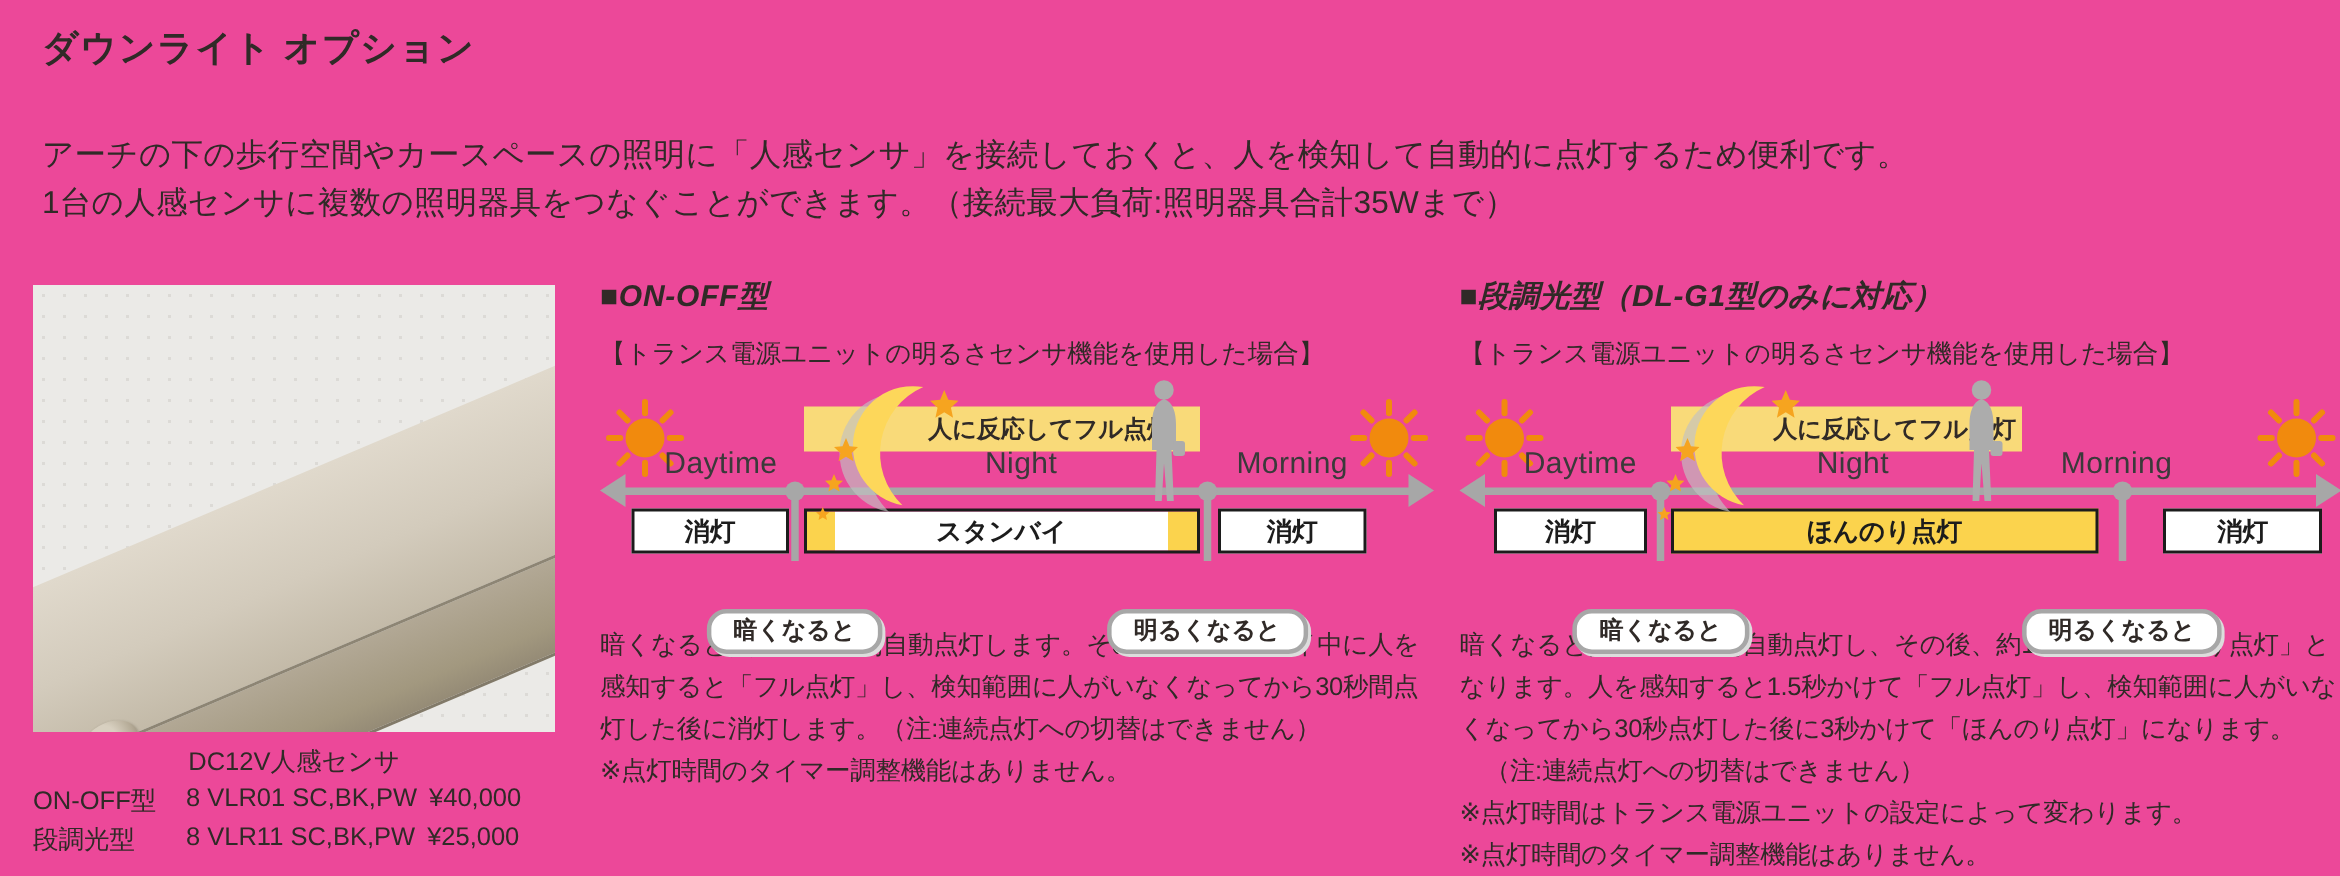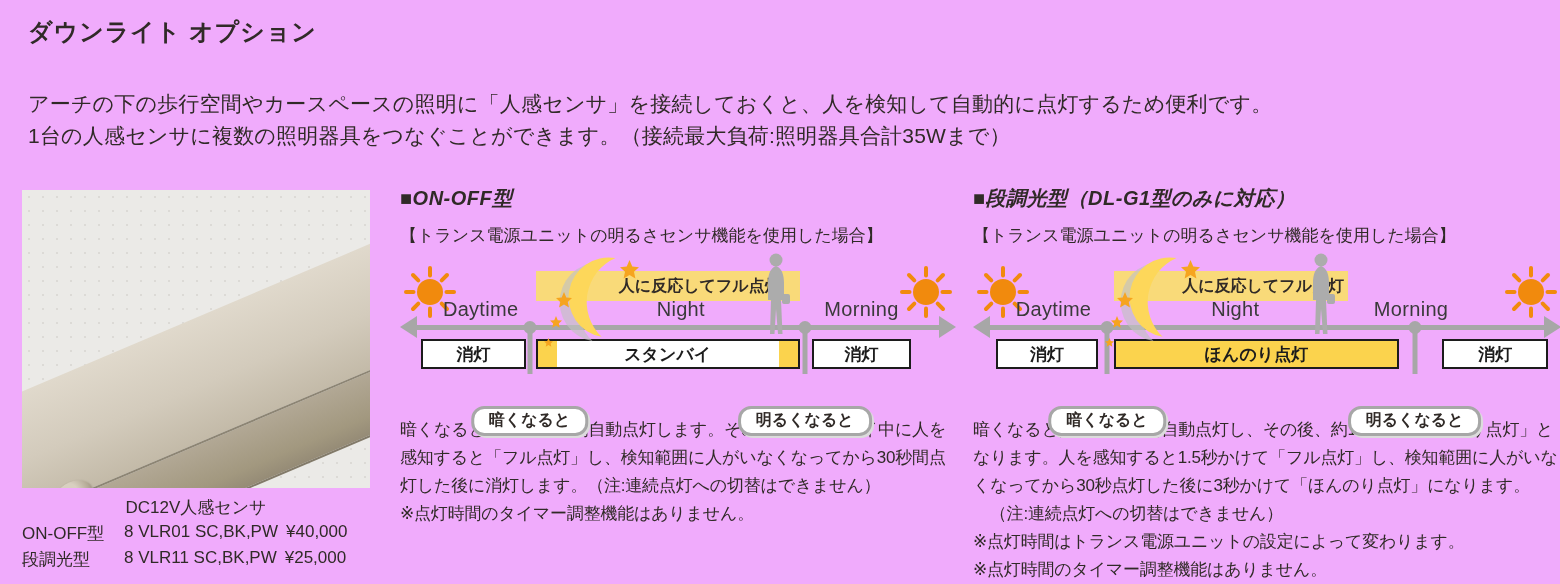--- a/index.html
+++ b/index.html
@@ -1,18 +1,18 @@
 <!DOCTYPE html>
 <html><head>
 <meta charset="utf-8">
 <style>
   * { margin:0; padding:0; box-sizing:border-box; }
   html,body { background:#ffffff; }
   body { font-family:"Liberation Sans","DejaVu Sans",sans-serif; color:#302a27; }
-  .page { position:relative; width:1560px; height:584px; background:#f0abfc; overflow:hidden; }
+  .page { position:relative; width:1560px; height:584px; background:#ec4899; overflow:hidden; }
 
   .page-title { position:absolute; left:28px; top:16px; font-size:24px; font-weight:bold; letter-spacing:1px; }
   .intro { position:absolute; left:28px; top:88px; font-size:21px; line-height:32px; letter-spacing:0.2px; }
 
   
   .left-col { position:absolute; left:22px; top:190px; width:352px; }
   .photo { position:relative; width:348px; height:298px; overflow:hidden;
            background-color:#ebeae7;
            background-image:radial-gradient(circle,#dcdad6 1px,transparent 1.2px);
            background-size:14px 14px; }

